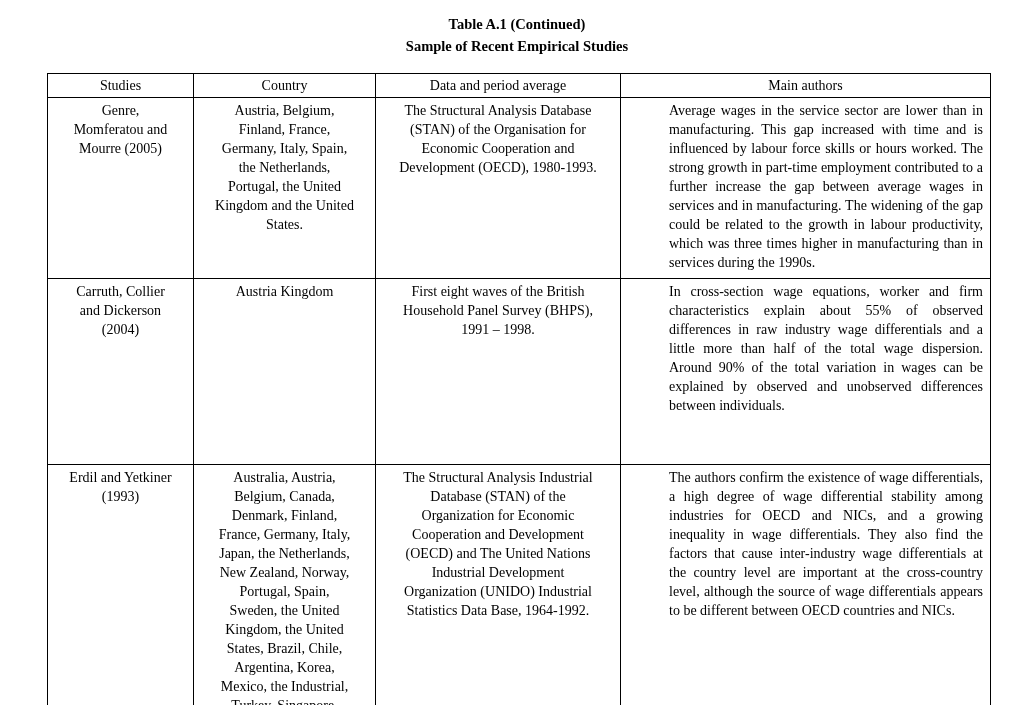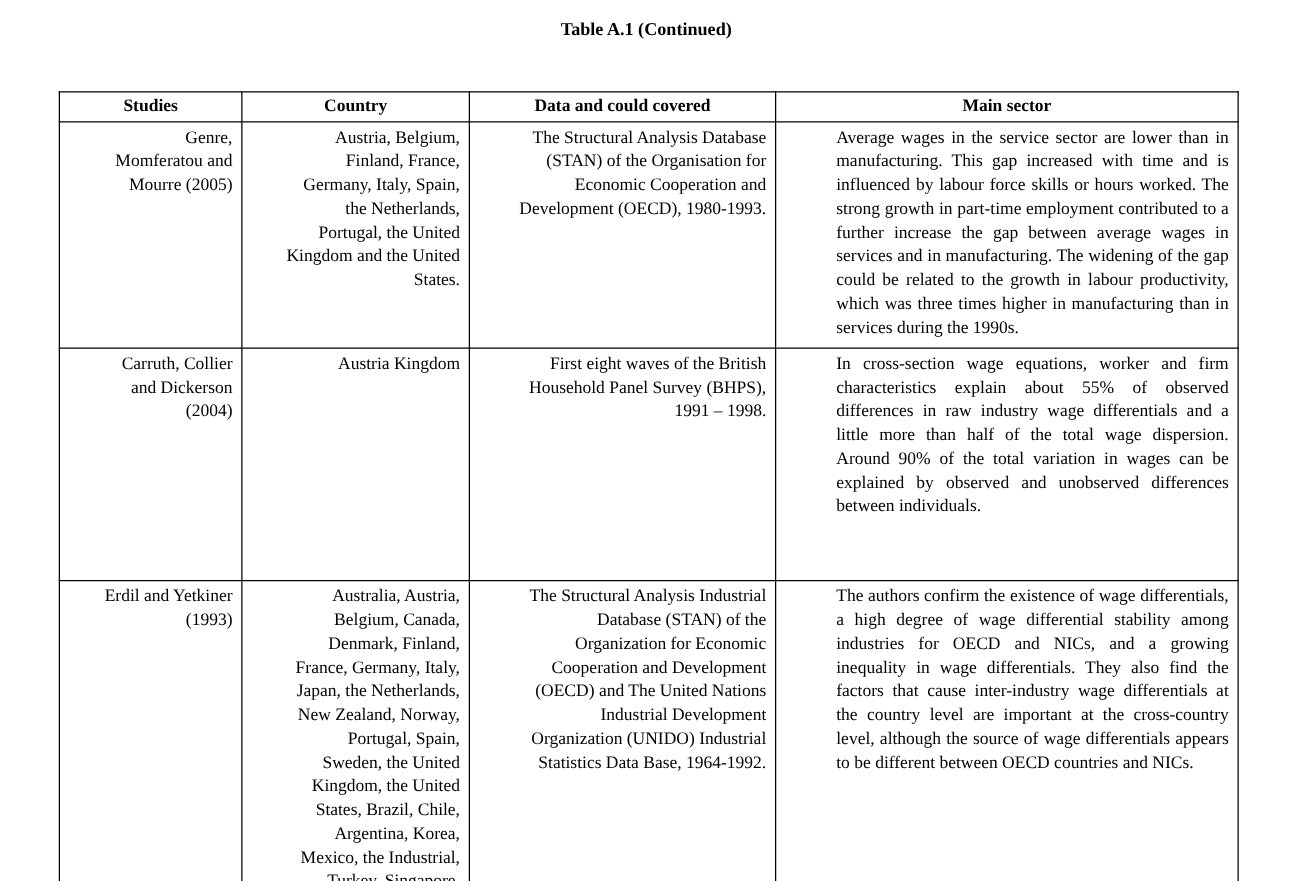--- a/index.html
+++ b/index.html
@@ -32,66 +32,67 @@
     font-size: 14px;
     line-height: 19px;
   }
   .studies-table th,
   .studies-table td {
     border: 1px solid #000000;
     vertical-align: top;
     box-sizing: border-box;
   }
   .studies-table th {
-    font-weight: bold;
+    font-weight: normal;
     text-align: center;
     padding: 2px 4px;
     height: 24px;
   }
   .studies-table td {
     padding: 3px 7px 3px 7px;
   }
   .col-studies      { width: 146px; }
   .col-country      { width: 182px; }
   .col-data         { width: 245px; }
   .col-results      { width: 370px; }
   td.cell-studies,
   td.cell-country,
   td.cell-data {
     white-space: pre-line;
-    text-align: right;
+    text-align: center;
   }
   td.cell-results {
     text-align: justify;
     padding-left: 48px;
   }
   tr.row-1 td { height: 181px; }
   tr.row-2 td { height: 186px; }
   tr.row-3 td { height: 255px; }
 </style>
 </head>
 <body>
 
 <div class="doc-title">
   <div>Table A.1 (Continued)</div>
+  <div>Sample of Recent Empirical Studies</div>
 </div>
 
 <table class="studies-table">
   <colgroup>
     <col class="col-studies">
     <col class="col-country">
     <col class="col-data">
     <col class="col-results">
   </colgroup>
   <thead>
     <tr>
       <th>Studies</th>
       <th>Country</th>
-      <th>Data and could covered</th>
-      <th>Main sector</th>
+      <th>Data and period average</th>
+      <th>Main authors</th>
     </tr>
   </thead>
   <tbody>
     <tr class="row-1">
       <td class="cell-studies">Genre,
 Momferatou and
 Mourre (2005)</td>
       <td class="cell-country">Austria, Belgium,
 Finland, France,
 Germany, Italy, Spain,

